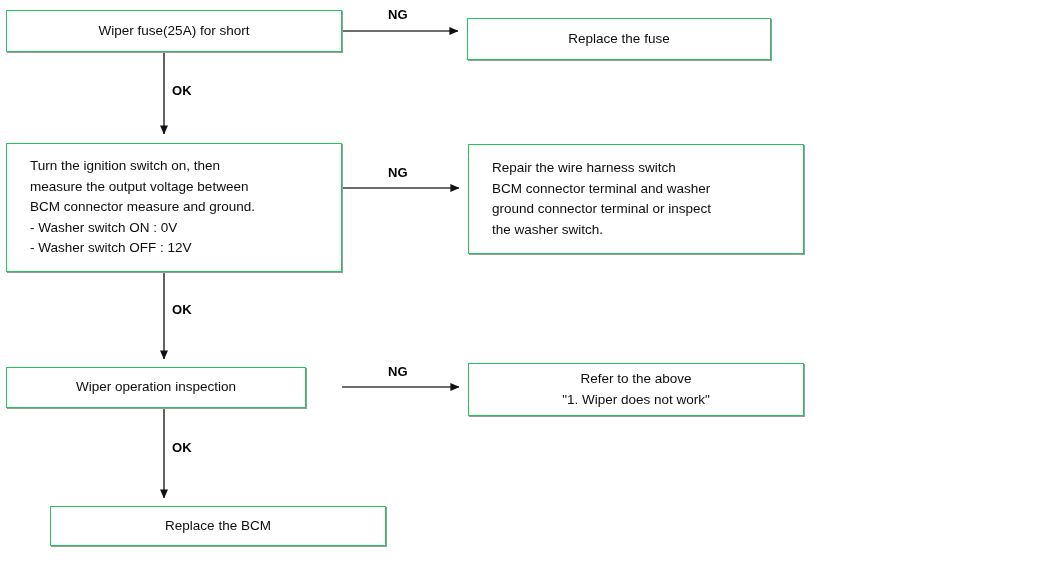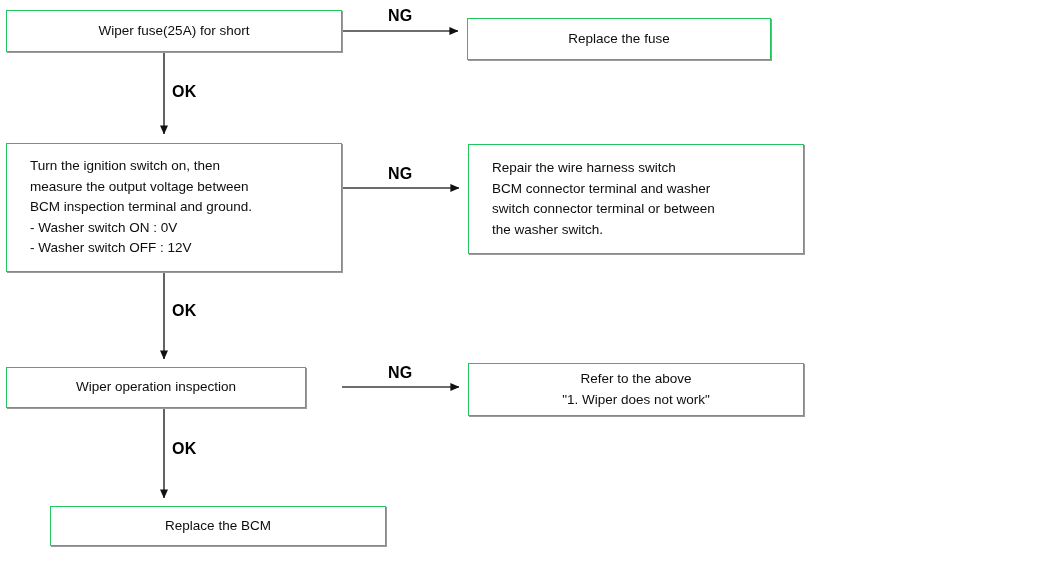--- a/index.html
+++ b/index.html
@@ -37,21 +37,21 @@
     white-space: pre;
     color: #0d0d0d;
   }
   .node.center { align-items: center; }
   .node.center .line { text-align: center; }
   .node.left-align { align-items: flex-start; padding-left: 23px; }
   .node.left-align .line { text-align: left; }
 
   .edge-label {
     position: absolute;
-    font-size: 16px;
+    font-size: 13px;
     font-weight: bold;
     letter-spacing: 0.2px;
     color: #000000;
     white-space: nowrap;
   }
   svg line, svg polygon, svg path {
     shape-rendering: auto;
   }
 </style>
 </head>
@@ -93,29 +93,29 @@
   <div class="line">Wiper fuse(25A) for short</div>
 </div>
 
 <div class="node center" style="left:467px; top:10px; width:304px; height:42px;margin-top:8px;">
   <div class="line">Replace the fuse</div>
 </div>
 
 <div class="node left-align" style="left:6px; top:143px; width:336px; height:129px;">
   <div class="line">Turn the ignition switch on, then</div>
   <div class="line">measure the output voltage between</div>
-  <div class="line">BCM inspection terminal and ground.</div>
+  <div class="line">BCM connector measure and ground.</div>
   <div class="line">- Washer switch ON : 0V</div>
   <div class="line">- Washer switch OFF : 12V</div>
 </div>
 
 <div class="node left-align" style="left:468px; top:144px; width:336px; height:110px;">
   <div class="line">Repair the wire harness switch</div>
   <div class="line">BCM connector terminal and washer</div>
-  <div class="line">switch connector terminal or between</div>
+  <div class="line">ground connector terminal or inspect</div>
   <div class="line">the washer switch.</div>
 </div>
 
 <div class="node center" style="left:6px; top:367px; width:300px; height:41px;">
   <div class="line">Wiper operation inspection</div>
 </div>
 
 <div class="node center" style="left:468px; top:363px; width:336px; height:53px;">
   <div class="line">Refer to the above</div>
   <div class="line">"1. Wiper does not work"</div>

